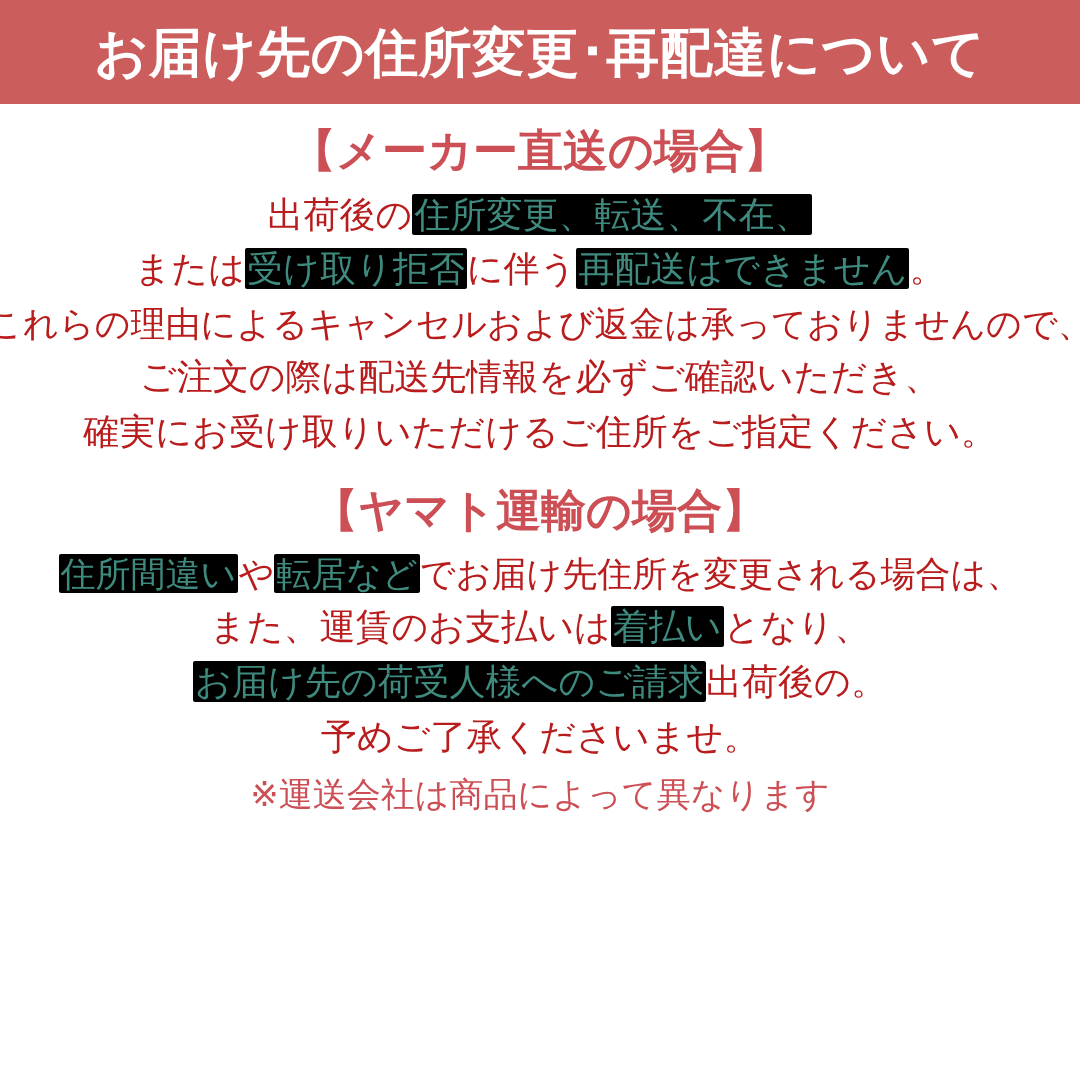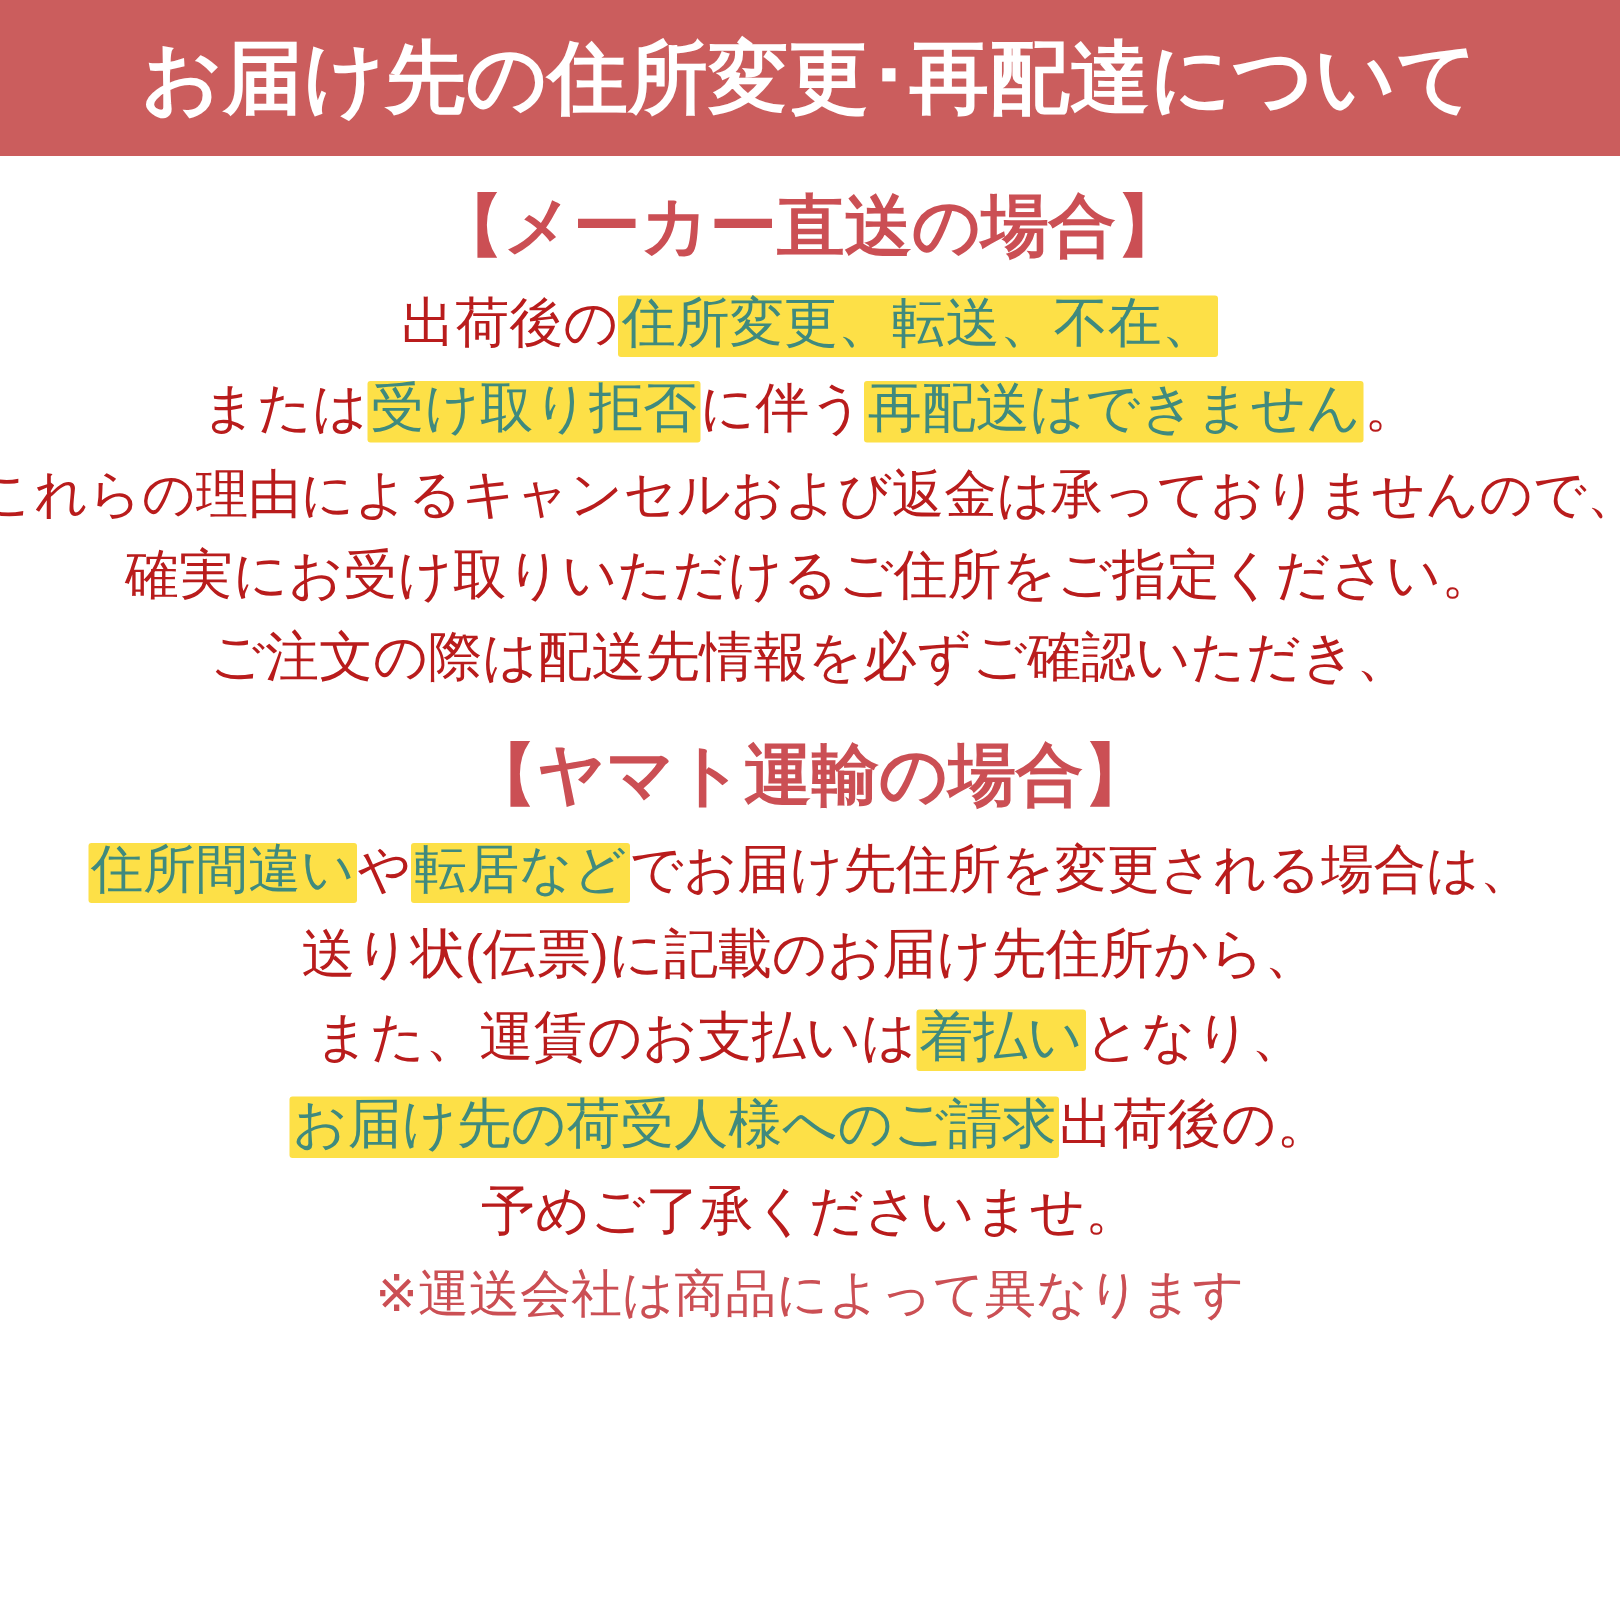--- a/index.html
+++ b/index.html
@@ -74,25 +74,24 @@
   .note {
     color: #cb4f54;
     font-size: 34px;
     line-height: 1.5;
     text-align: right;
     white-space: nowrap;
     margin-top: 4px;
   }
   
   .hl-pink {
-    background: #fde047;
+    background: #000000;
     color: #3f8a7e;
     padding: 0 2px;
     border-radius: 2px;
-    font-family: Liberation Mono, monospace;
   }
   .plain {
     color: #b91c1c;
   }
 </style>
 </head>
 <body>
 
 <div class="page">
 
@@ -110,36 +109,33 @@
 
     <div class="line">
       <span class="plain">または</span><span class="hl-pink">受け取り拒否</span><span class="plain">に伴う</span><span class="hl-pink">再配送はできません</span><span class="plain">。</span>
     </div>
 
     <div class="line wide">
       <span class="plain">これらの理由によるキャンセルおよび返金は承っておりませんので、</span>
     </div>
 
     <div class="line">
-      <span class="plain">確実にお受け取りいただけるご住所をご指定ください。</span>
+      <span class="plain">ご注文の際は配送先情報を必ずご確認いただき、</span>
     </div>
 
     <div class="line">
-      <span class="plain">ご注文の際は配送先情報を必ずご確認いただき、</span>
+      <span class="plain">確実にお受け取りいただけるご住所をご指定ください。</span>
     </div>
 
     <div class="section-heading second">【ヤマト運輸の場合】</div>
 
     <div class="line wide">
       <span class="hl-pink">住所間違い</span><span class="plain">や</span><span class="hl-pink">転居など</span><span class="plain">でお届け先住所を変更される場合は、</span>
     </div>
 
-    <div class="line">
-      <span class="plain">送り状(伝票)に記載のお届け先住所から、</span>
-    </div>
 
 
     <div class="line">
       <span class="plain">また、運賃のお支払いは</span><span class="hl-pink">着払い</span><span class="plain">となり、</span>
     </div>
 
     <div class="line">
       <span class="hl-pink">お届け先の荷受人様へのご請求</span><span class="plain">出荷後の。</span>
     </div>
 

